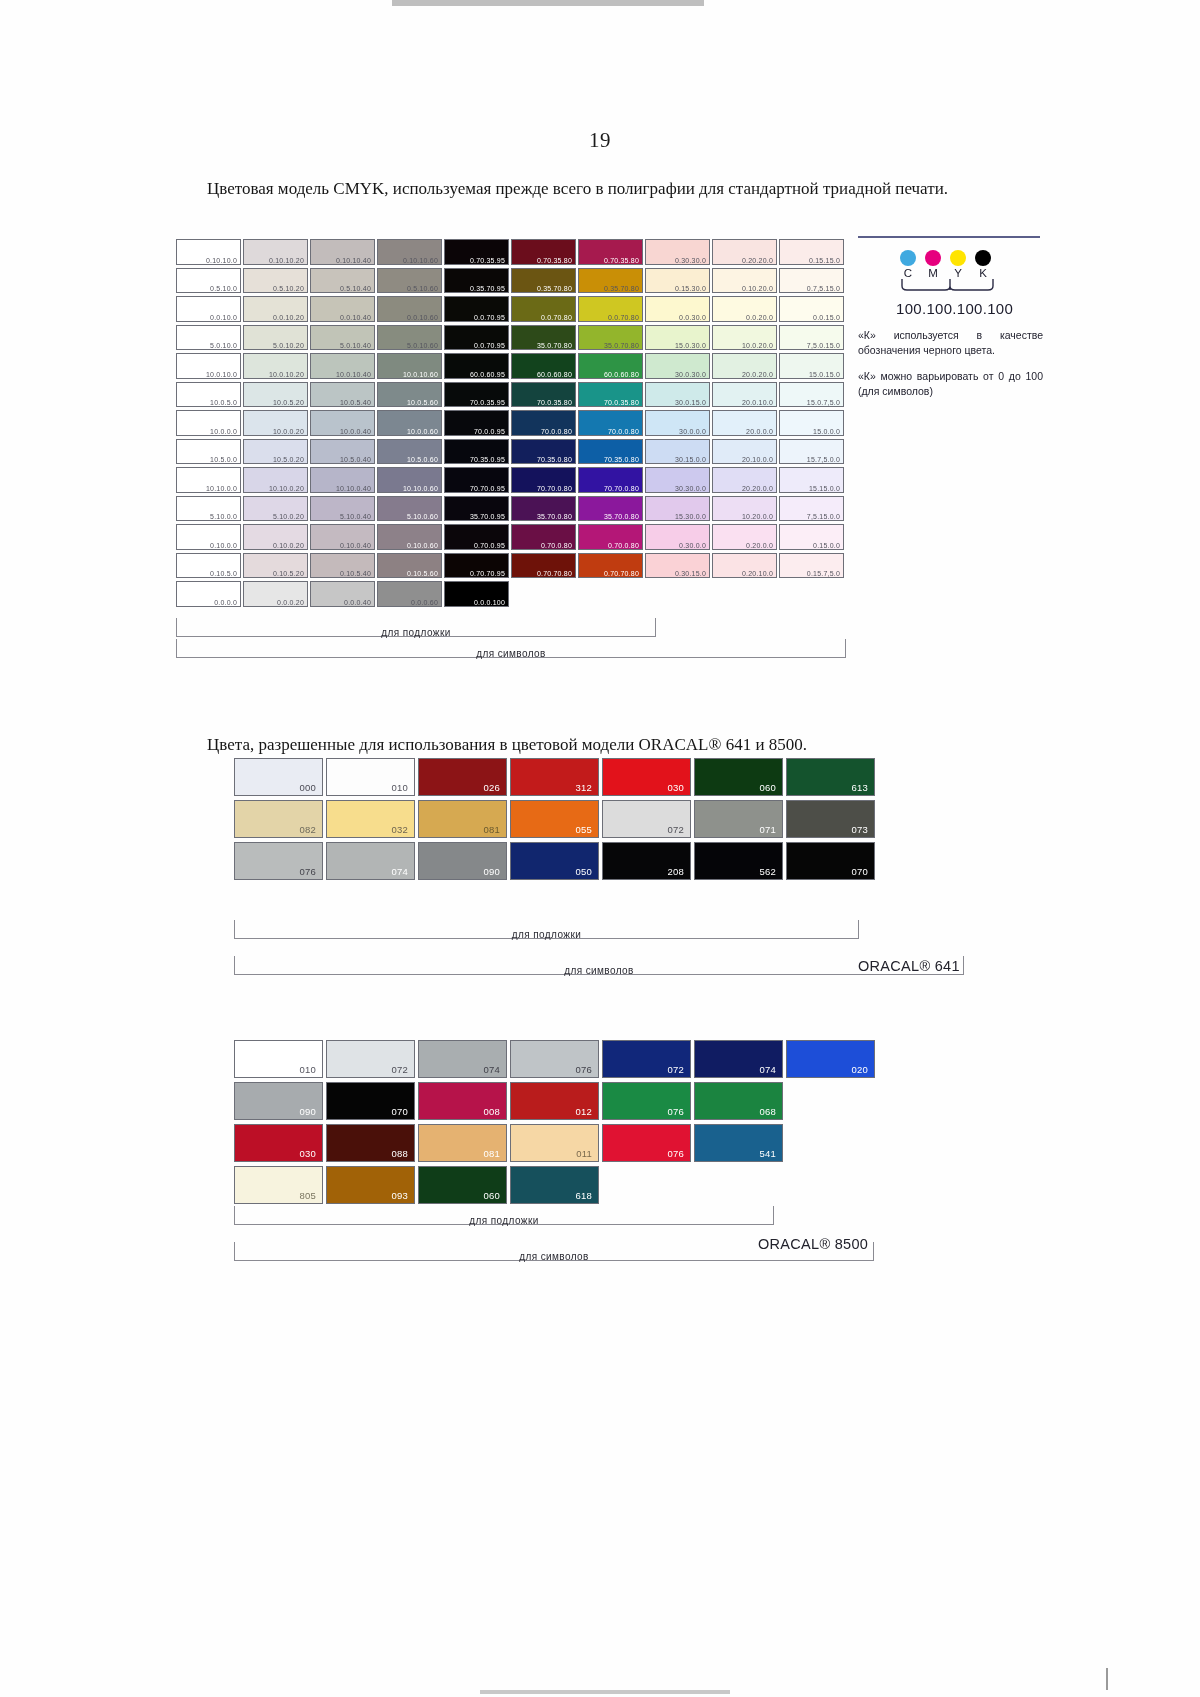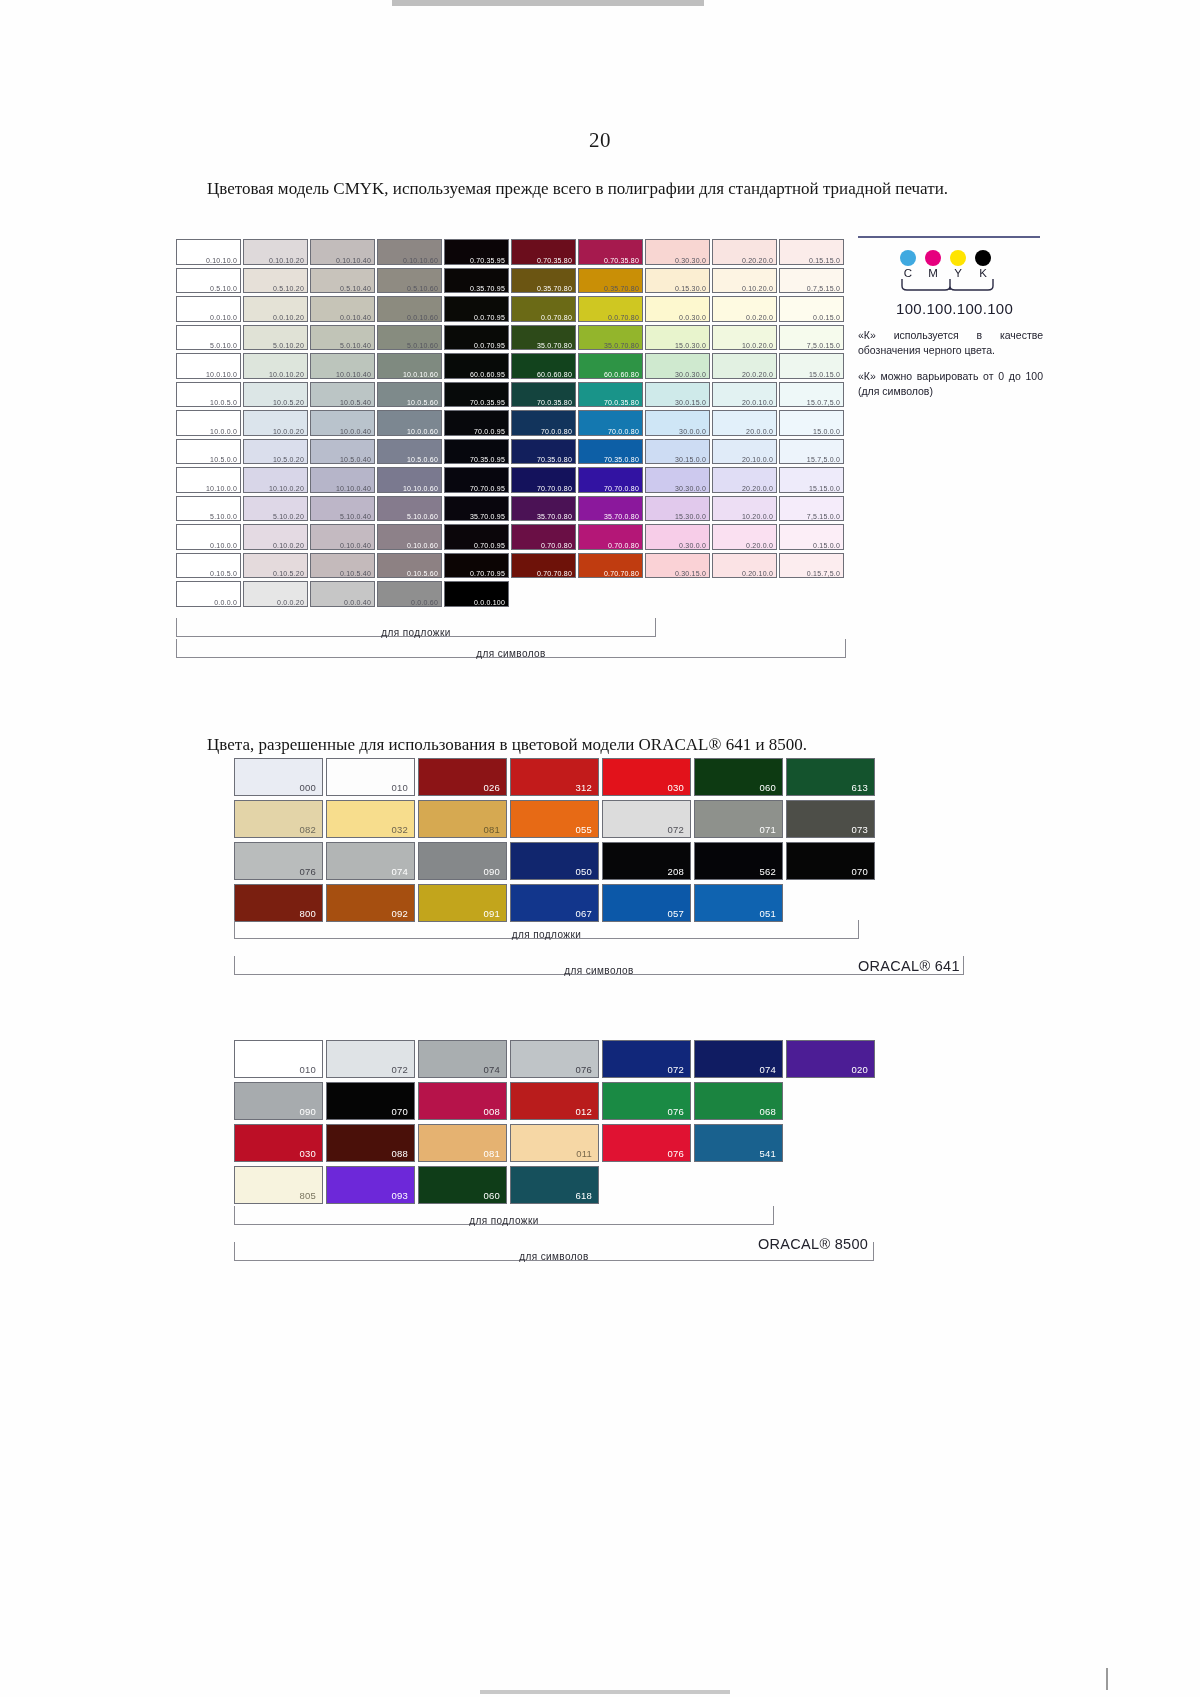--- a/index.html
+++ b/index.html
@@ -122,21 +122,21 @@
     font-size:14.5px;color:#22222c;letter-spacing:.3px;
   }
 </style>
 </head>
 <body>
 
 <div class="page">
 
   <div class="scan-bar-top"></div>
 
-  <div class="page-number">20</div>
+  <div class="page-number">19</div>
 
   <div class="para p1"><span class="indent"></span><span>Цветовая модель CMYK, используемая прежде всего в полиграфии для стандартной триадной печати.</span></div>
 
   <div class="swatch-grid" id="cmyk-table">
       <div class="row">
         <div class="sw" style="background: rgb(255, 255, 255);">
           <span class="code" style="color: rgb(84, 84, 94);">0.10.10.0</span>
         </div>
         <div class="sw" style="background: rgb(222, 217, 218);">
           <span class="code" style="color: rgb(84, 84, 94);">0.10.10.20</span>
@@ -651,41 +651,20 @@
         <div class="sw" style="background: rgb(6, 6, 8);">
           <span class="code" style="color: rgb(255, 255, 255);">208</span>
         </div>
         <div class="sw" style="background: rgb(5, 5, 8);">
           <span class="code" style="color: rgb(255, 255, 255);">562</span>
         </div>
         <div class="sw" style="background: rgb(6, 6, 6);">
           <span class="code" style="color: rgb(255, 255, 255);">070</span>
         </div>
       </div>
-      <div class="row">
-        <div class="sw" style="background: rgb(122, 31, 16);">
-          <span class="code" style="color: rgb(255, 255, 255);">800</span>
-        </div>
-        <div class="sw" style="background: rgb(166, 79, 16);">
-          <span class="code" style="color: rgb(255, 255, 255);">092</span>
-        </div>
-        <div class="sw" style="background: rgb(194, 165, 28);">
-          <span class="code" style="color: rgb(255, 255, 255);">091</span>
-        </div>
-        <div class="sw" style="background: rgb(18, 54, 140);">
-          <span class="code" style="color: rgb(255, 255, 255);">067</span>
-        </div>
-        <div class="sw" style="background: rgb(12, 88, 168);">
-          <span class="code" style="color: rgb(255, 255, 255);">057</span>
-        </div>
-        <div class="sw" style="background: rgb(15, 99, 176);">
-          <span class="code" style="color: rgb(255, 255, 255);">051</span>
-        </div>
-        <div class="sw empty"></div>
-      </div>
     </div>
 
   <div class="bracket" style="left:234px;top:920px;width:625px;">
     <span>для подложки</span>
   </div>
   <div class="bracket" style="left:234px;top:956px;width:730px;">
     <span>для символов</span>
   </div>
   <div class="brand-label" style="left:858px;top:958px;">ORACAL® 641</div>
 
@@ -702,21 +681,21 @@
         </div>
         <div class="sw" style="background: rgb(191, 196, 199);">
           <span class="code" style="color: rgb(65, 65, 74);">076</span>
         </div>
         <div class="sw" style="background: rgb(17, 39, 122);">
           <span class="code" style="color: rgb(255, 255, 255);">072</span>
         </div>
         <div class="sw" style="background: rgb(16, 28, 98);">
           <span class="code" style="color: rgb(255, 255, 255);">074</span>
         </div>
-        <div class="sw" style="background: #4c1d95; text-decoration: underline;">
+        <div class="sw" style="background: #1d4ed8; text-decoration: underline;">
           <span class="code" style="color: rgb(255, 255, 255);">020</span>
         </div>
       </div>
       <div class="row">
         <div class="sw" style="background: rgb(167, 171, 174);">
           <span class="code" style="color: rgb(255, 255, 255);">090</span>
         </div>
         <div class="sw" style="background: rgb(5, 5, 5);">
           <span class="code" style="color: rgb(255, 255, 255);">070</span>
         </div>
@@ -752,21 +731,21 @@
         </div>
         <div class="sw" style="background: rgb(25, 97, 142);">
           <span class="code" style="color: rgb(255, 255, 255);">541</span>
         </div>
         <div class="sw empty"></div>
       </div>
       <div class="row">
         <div class="sw" style="background: rgb(247, 243, 222);">
           <span class="code" style="color: rgb(122, 117, 96);">805</span>
         </div>
-        <div class="sw" style="background: #6d28d9;">
+        <div class="sw" style="background: #a16207;">
           <span class="code" style="color: rgb(255, 255, 255);">093</span>
         </div>
         <div class="sw" style="background: rgb(15, 61, 24);">
           <span class="code" style="color: rgb(255, 255, 255);">060</span>
         </div>
         <div class="sw" style="background: rgb(22, 80, 92);">
           <span class="code" style="color: rgb(255, 255, 255);">618</span>
         </div>
         <div class="sw empty"></div>
         <div class="sw empty"></div>

